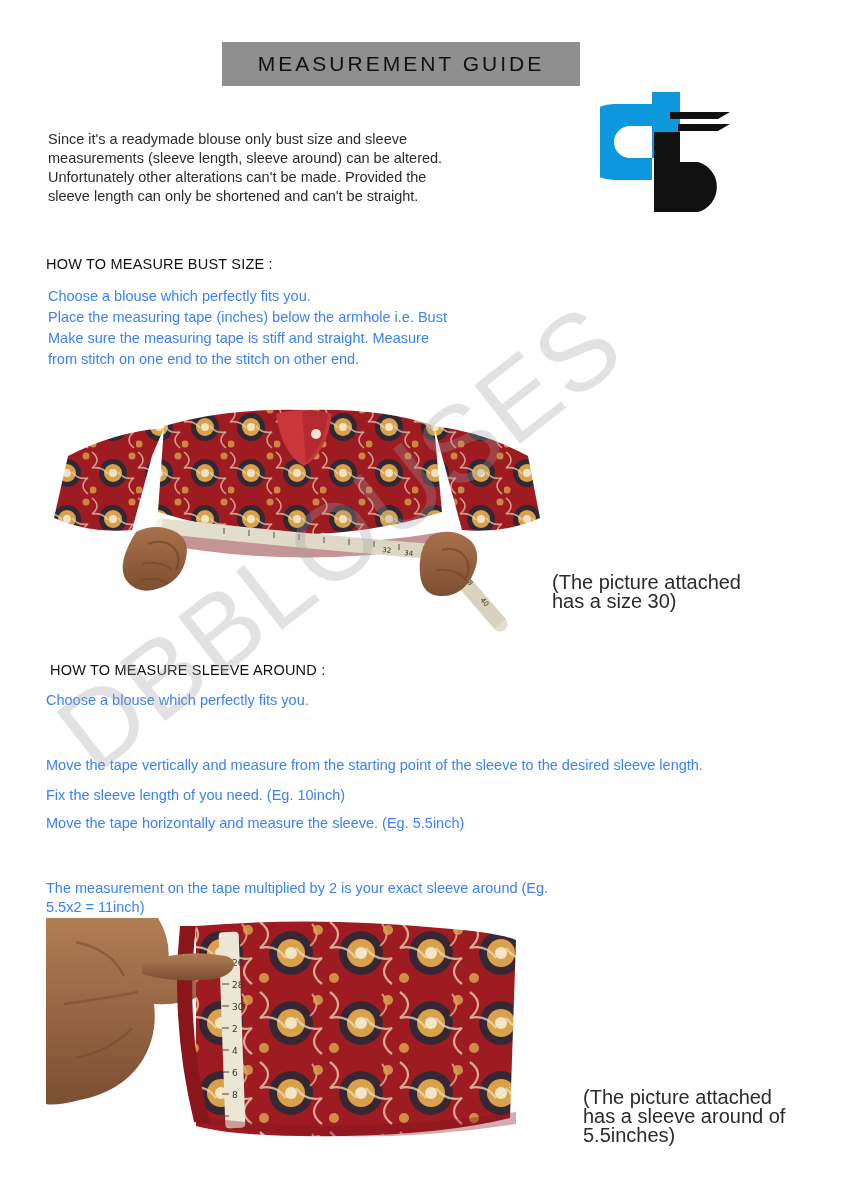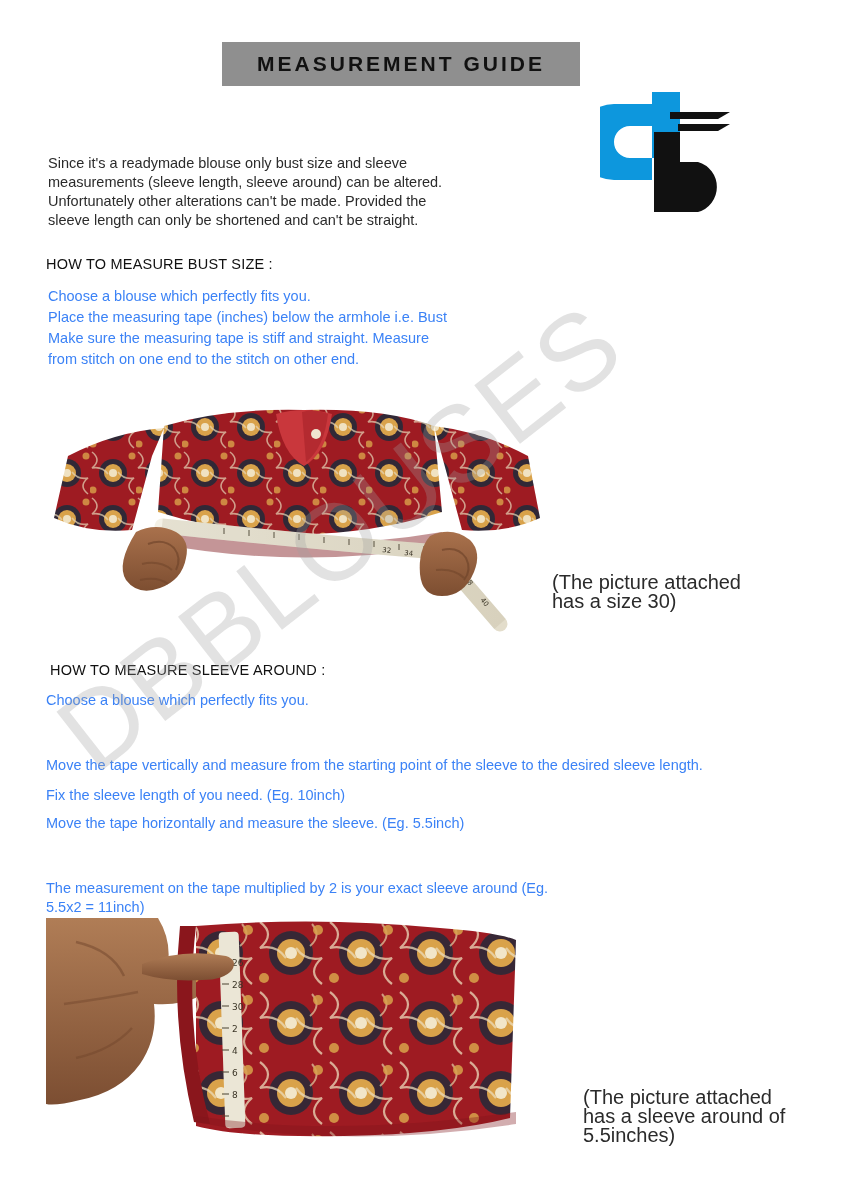--- a/index.html
+++ b/index.html
@@ -54,21 +54,21 @@
     top: 42px;
     width: 358px;
     height: 44px;
     background: #8f8f8f;
     display: flex;
     align-items: center;
     justify-content: center;
   }
   .title-banner .title-text {
     font-size: 21px;
-    font-weight: bold;
+    font-weight: normal;
     letter-spacing: 3px;
     color: #111111;
   }
 
   
   .logo {
     position: absolute;
     left: 600px;
     top: 88px;
     width: 140px;
@@ -78,21 +78,20 @@
 
   
   .intro {
     position: absolute;
     left: 48px;
     top: 130px;
     width: 520px;
     font-size: 14.5px;
     line-height: 19px;
     color: #2b2b2b;
-    margin-top: 24px;
   }
   .intro div { white-space: nowrap; }
 
   
   .sec-head {
     position: absolute;
     font-size: 14.5px;
     font-weight: normal;
     color: #111111;
     letter-spacing: 0.2px;

